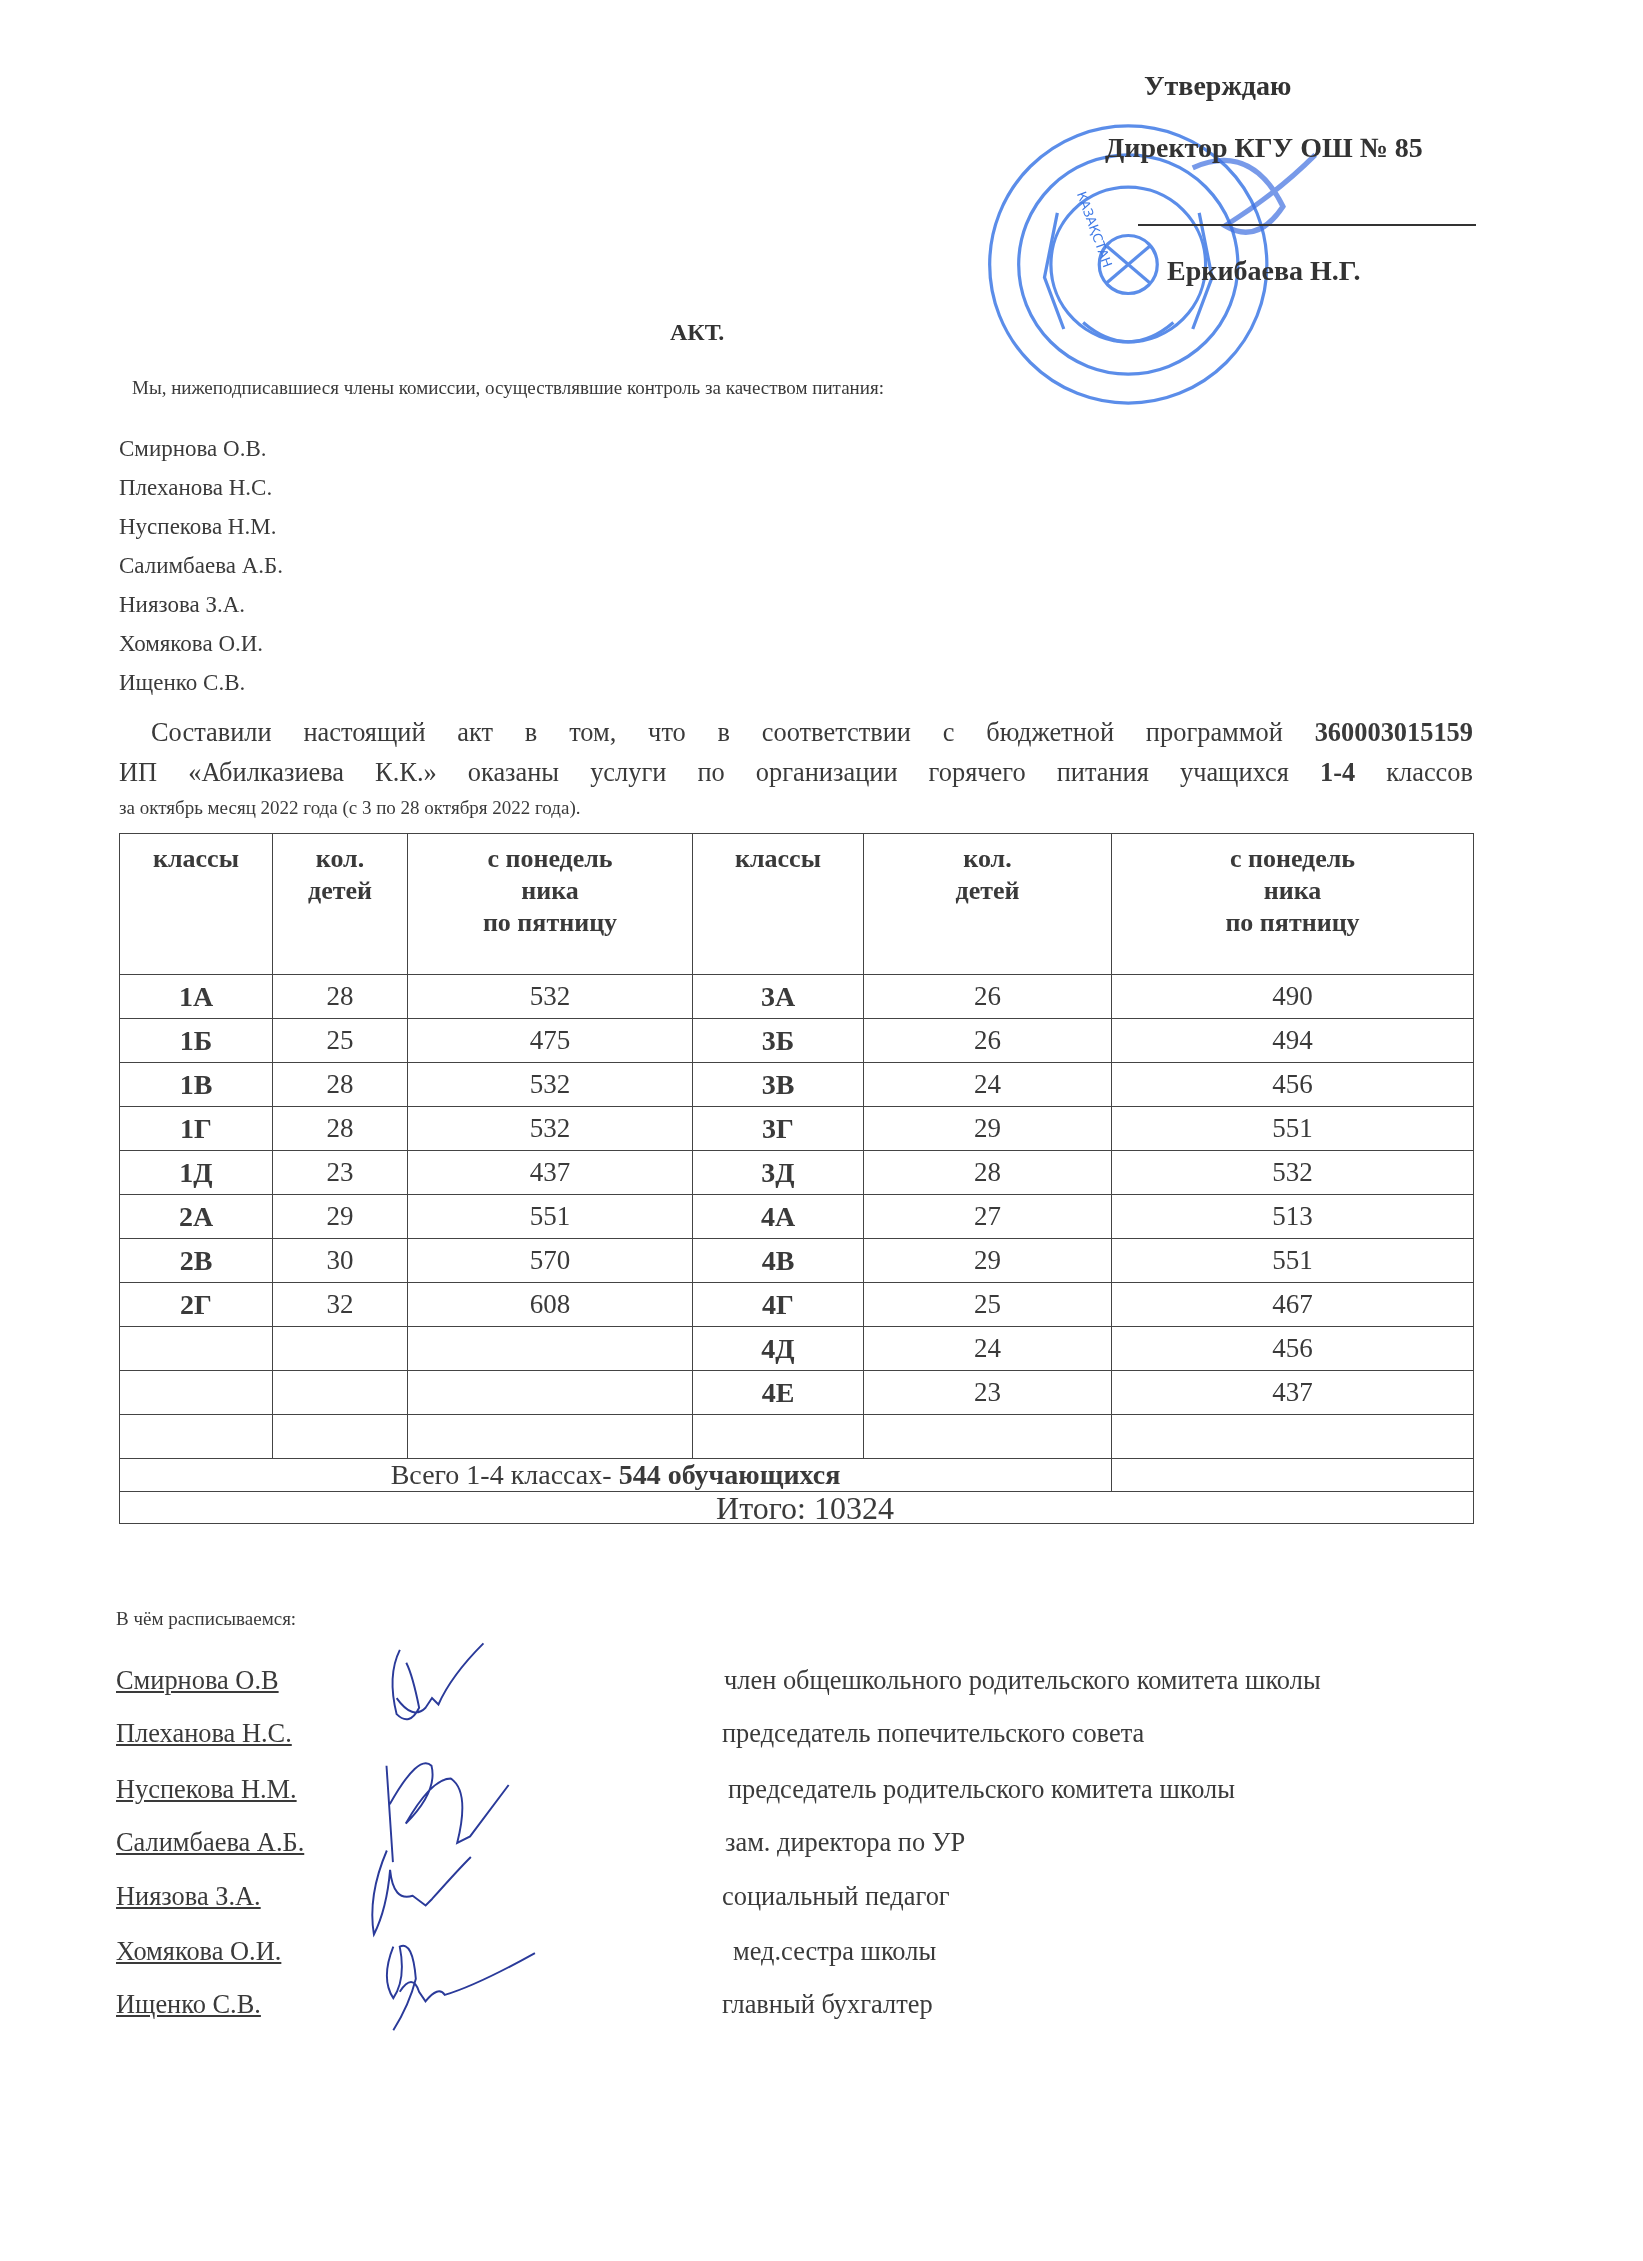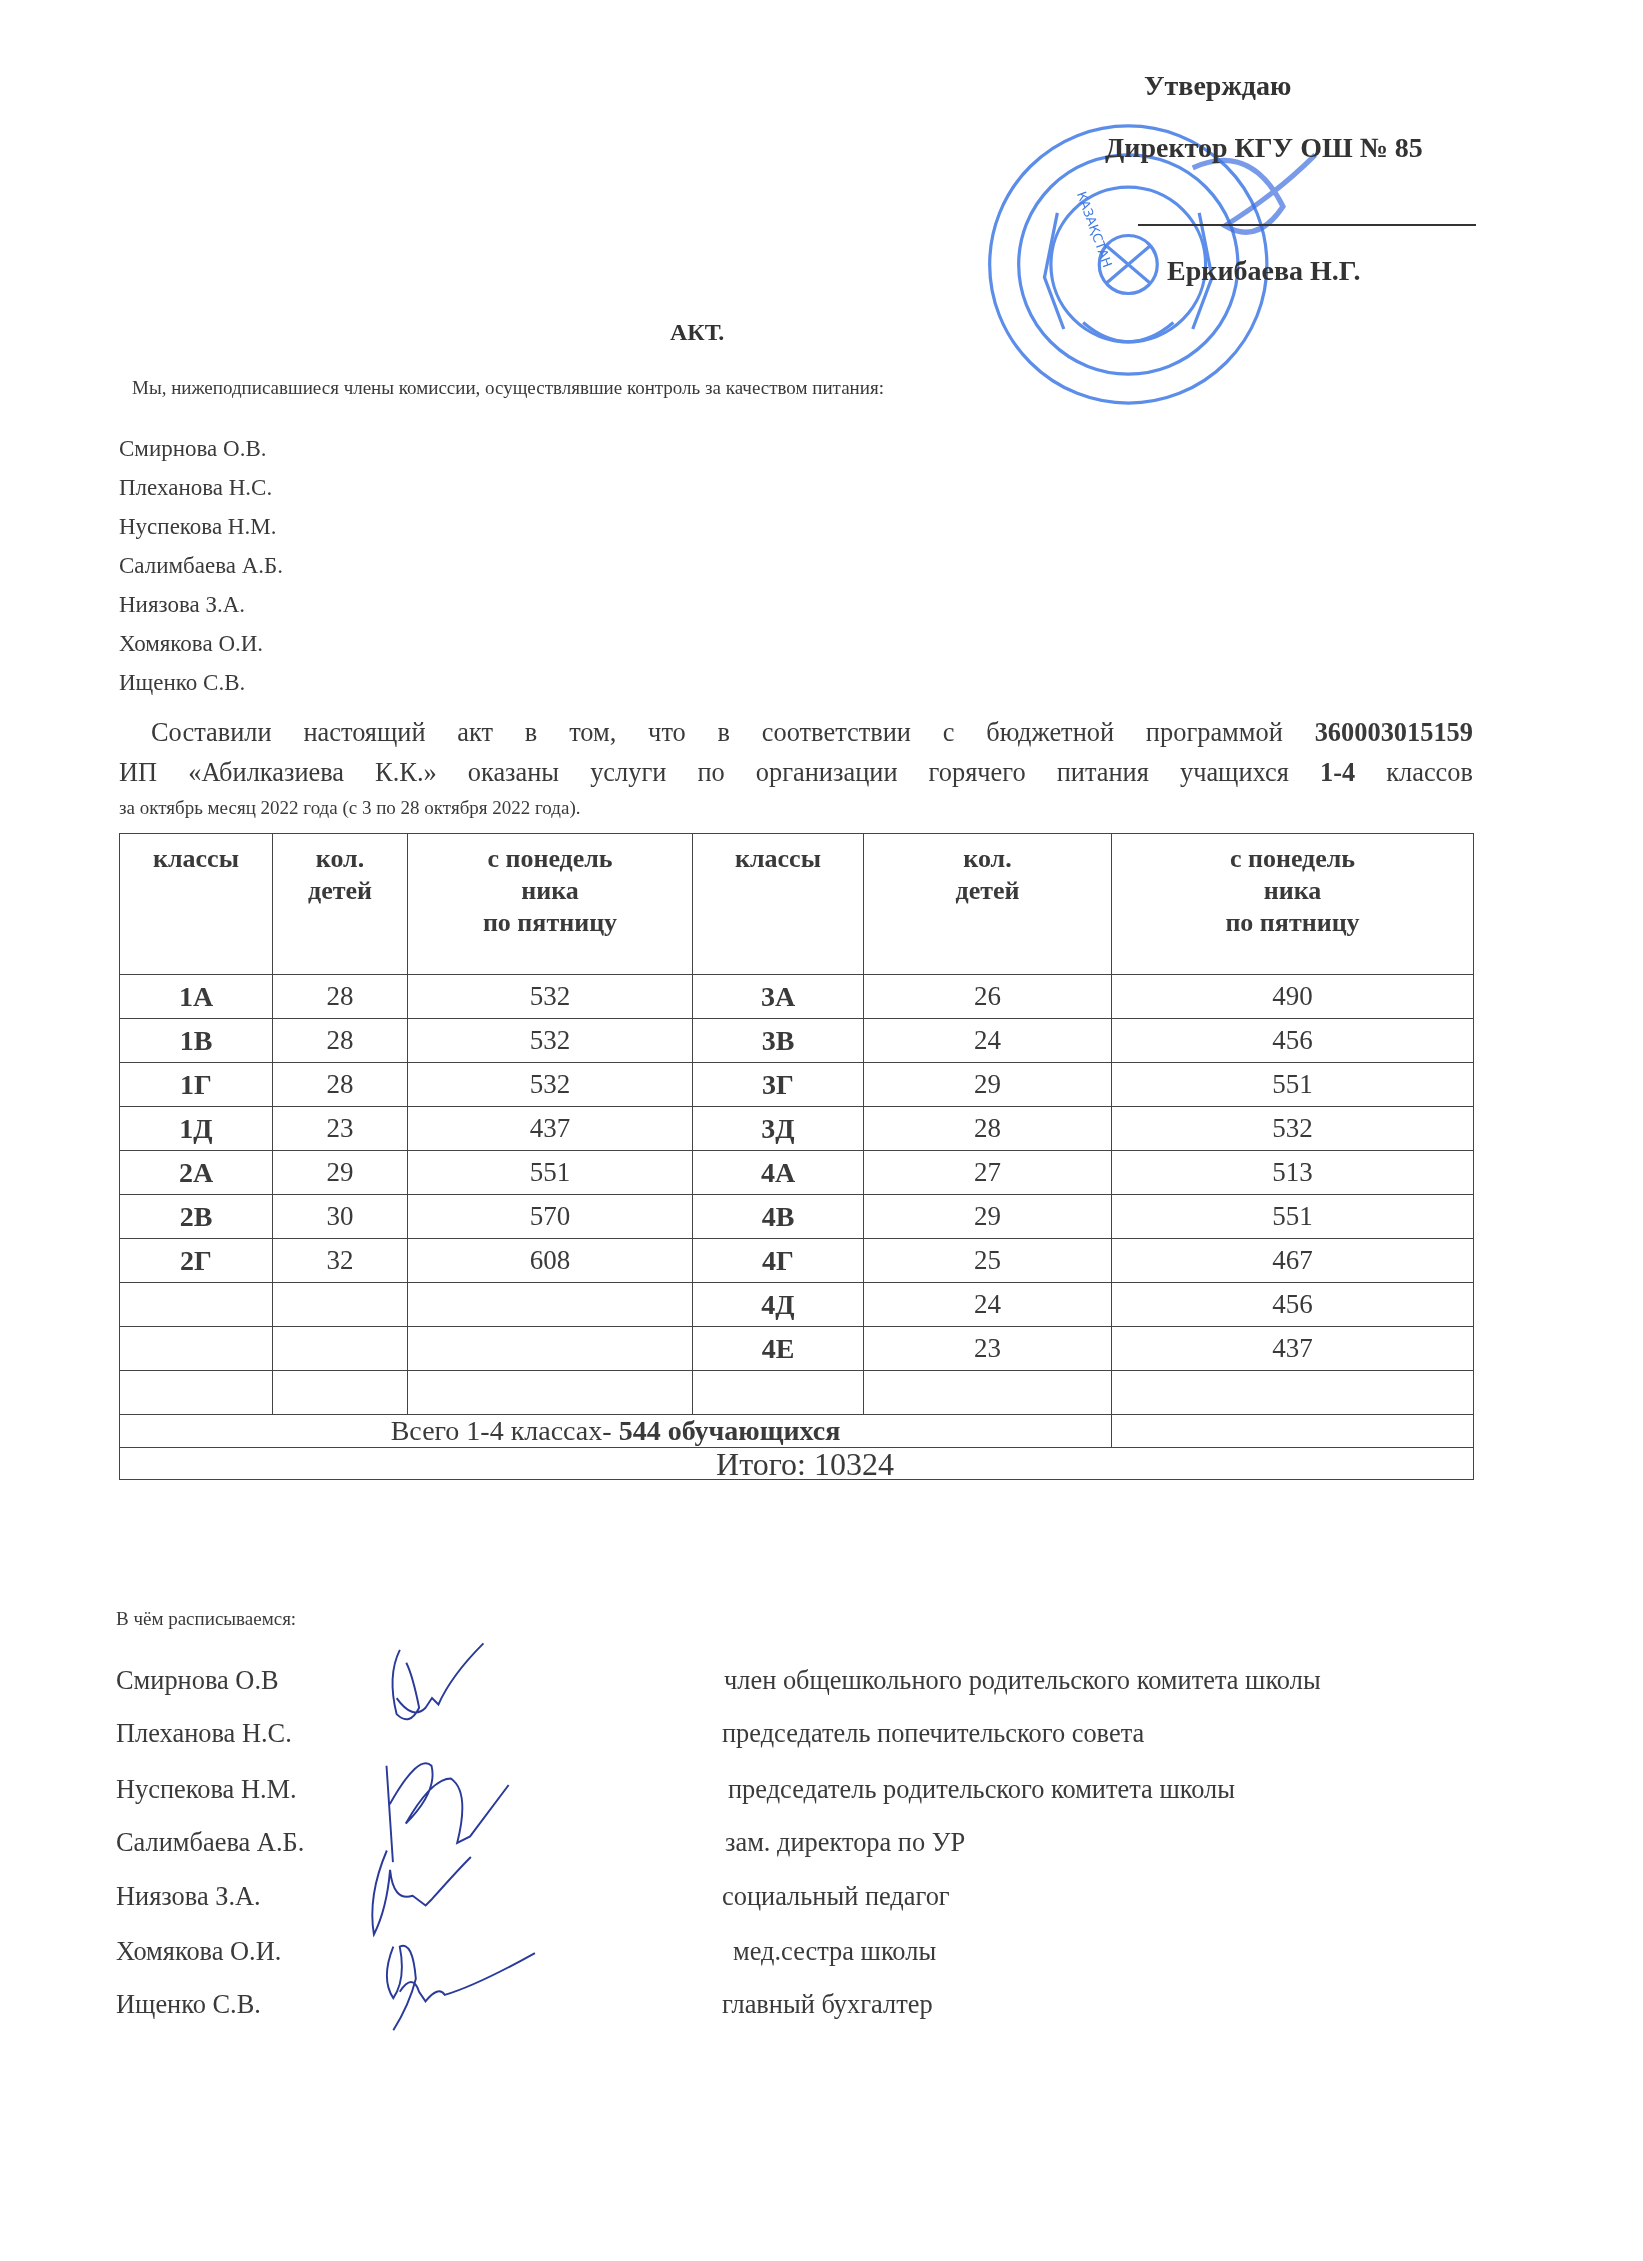--- a/index.html
+++ b/index.html
@@ -13,21 +13,21 @@
   .members div { font-size:23px; color:#3a3a3a; height:39px; line-height:39px; white-space:nowrap; }
   b.num { font-weight:bold; }
 
   table.grid { position:absolute; left:119px; top:833px; width:1354px; border-collapse:collapse; table-layout:fixed;border-radius:14px; }
   table.grid td { border:1.9px solid #444; text-align:center; font-size:27px; color:#3a3a3a; padding:0; height:43px; line-height:39px; }
   table.grid td.hd { height:131px; vertical-align:top; font-weight:bold; line-height:32px; padding-top:9px; font-size:26px; }
   table.grid td.cls { font-weight:bold; font-size:28px; }
   table.grid tr.total td { height:32px; line-height:30px; font-size:28px; }
   table.grid tr.itogo td { height:31px; line-height:30px; font-weight:normal; font-size:32px; text-align:center; padding-left:17px; }
 
-  .sig-row { position:absolute; left:116px; font-size:26.4px; color:#3a3a3a; white-space:nowrap; }
+  .sig-row { position:absolute; left:116px; font-size:26.4px; color:#3a3a3a; white-space:nowrap;text-decoration:underline; }
   .sig-role { position:absolute; font-size:26.4px; color:#3a3a3a; white-space:nowrap; }
   .signature { position:absolute; }
   .stamp { position:absolute; left:980px; top:116px; }
 </style>
 </head>
 <body>
 
 <svg class="stamp" width="361" height="297" viewBox="0 0 560 460">
   <g fill="none" stroke="#3f7ae6" stroke-width="5" opacity="0.85">
     <circle cx="230" cy="230" r="215"></circle>
@@ -94,20 +94,28 @@
   </tr>
   <tr>
     <td class="cls">1А</td>
     <td>28</td>
     <td>532</td>
     <td class="cls">3А</td>
     <td>26</td>
     <td>490</td>
   </tr>
   <tr>
+    <td class="cls">1Б</td>
+    <td>25</td>
+    <td>475</td>
+    <td class="cls">3Б</td>
+    <td>26</td>
+    <td>494</td>
+  </tr>
+  <tr>
     <td class="cls">1В</td>
     <td>28</td>
     <td>532</td>
     <td class="cls">3В</td>
     <td>24</td>
     <td>456</td>
   </tr>
   <tr>
     <td class="cls">1Г</td>
     <td>28</td>

